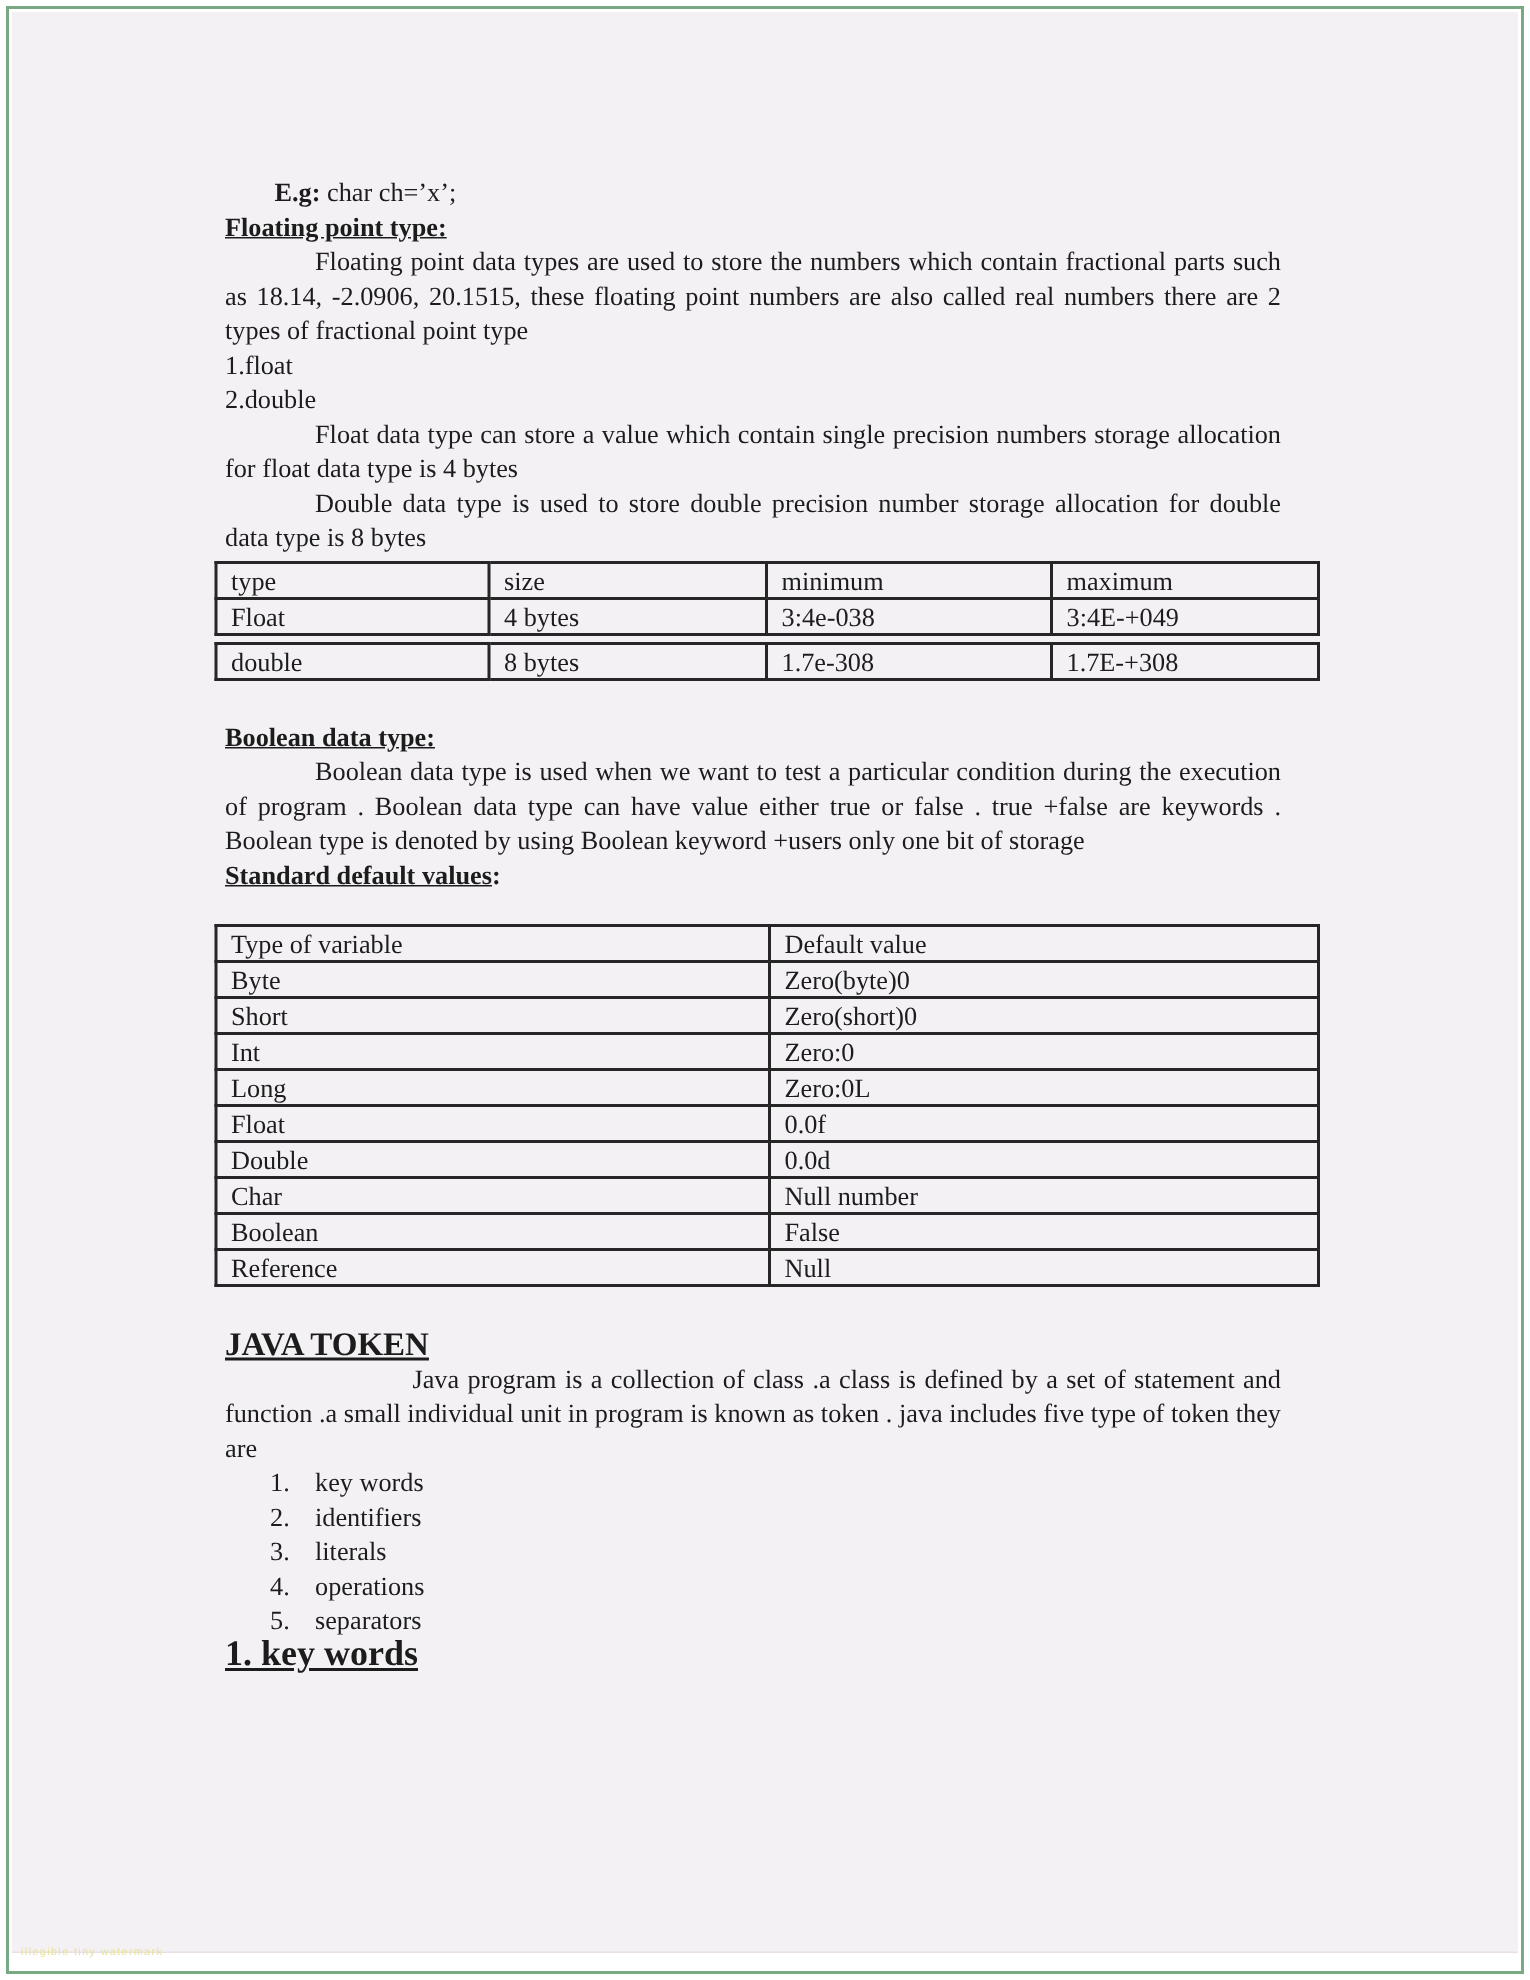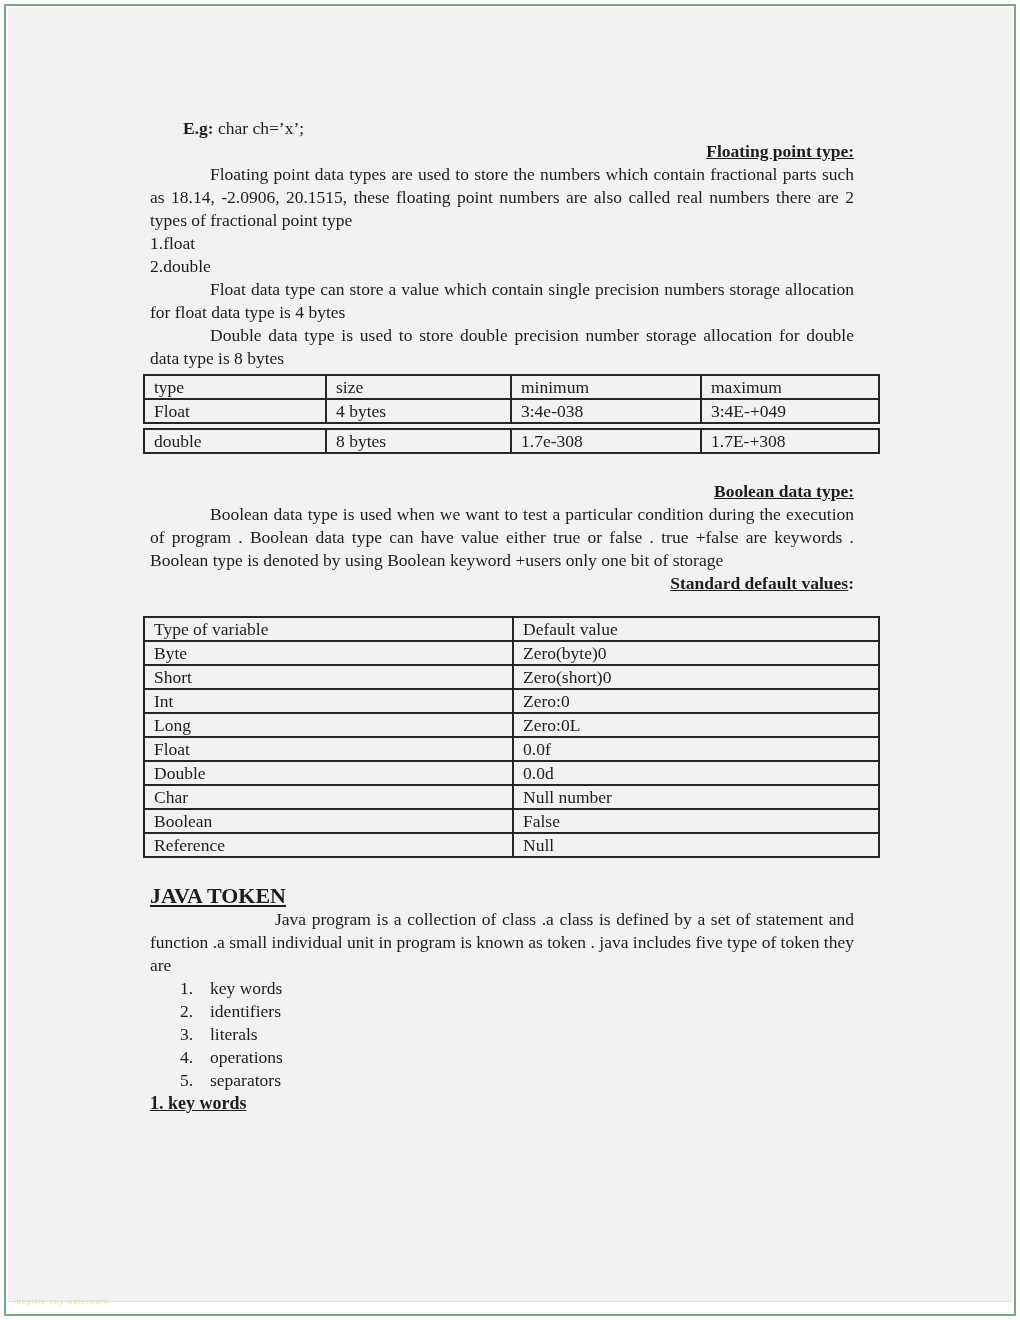--- a/index.html
+++ b/index.html
@@ -8,21 +8,21 @@
   .frame{position:absolute;left:4px;top:4px;right:4px;bottom:4px;border:2px solid #79a983;}
   .page{position:absolute;left:8px;top:8px;right:8px;bottom:18px;background:#f3f1f4;
         border-bottom:1px solid #e8e0e6;}
   .content{position:absolute;left:150px;top:117px;width:704px;
            font-size:17.5px;line-height:23px;}
   p{margin:0;}
   .just{text-align:justify;}
   .ind{text-indent:60px;}
   .eg-line{margin-left:33px;}
   .b{font-weight:bold;}
-  .heading{font-weight:bold;font-size:17.5px;line-height:23px;text-align:right;}
+  .heading{font-weight:bold;font-size:17.5px;line-height:23px;}
   .heading .u{text-decoration:underline;}
   
   table{border-collapse:collapse;table-layout:fixed;margin-left:-7px;border-radius:24px;}
   td{border:2px solid #262626;padding:0 0 0 9px;font-size:17.5px;line-height:21px;
      height:22px;overflow:hidden;white-space:nowrap;}
   .tbl1{width:735px;margin-top:4px;}
   .tbl1 col:nth-child(1){width:182px;}
   .tbl1 col:nth-child(2){width:185px;}
   .tbl1 col:nth-child(3){width:190px;}
   .tbl1 col:nth-child(4){width:178px;}
@@ -30,21 +30,21 @@
   .tbl2{width:735px;margin-top:21px;}
   .tbl2 col:nth-child(1){width:369px;}
   .tbl2 col:nth-child(2){width:366px;}
   .sp26{margin-top:26px;}
   .ind120{text-indent:120px;}
   .ind125{text-indent:125px;}
   .num-list{margin-top:0;}
   .num-row{display:flex;}
   .num-row .n{width:30px;margin-left:30px;text-align:left;}
   .token-hd{font-weight:bold;font-size:22px;line-height:24px;text-decoration:underline;}
-  .kw-hd{font-weight:bold;font-size:18px;line-height:23px;text-decoration:underline;margin-top:0;}
+  .kw-hd{font-weight:bold;font-size:24px;line-height:23px;text-decoration:underline;margin-top:0;}
   .watermark{position:absolute;left:14px;bottom:14px;font-size:7px;line-height:8px;
              color:#e7e297;font-family:"Liberation Sans",sans-serif;letter-spacing:1px;}
 </style>
 </head>
 <body>
 
 <div class="screen">
   <div class="frame"></div>
   <div class="page"></div>
 

